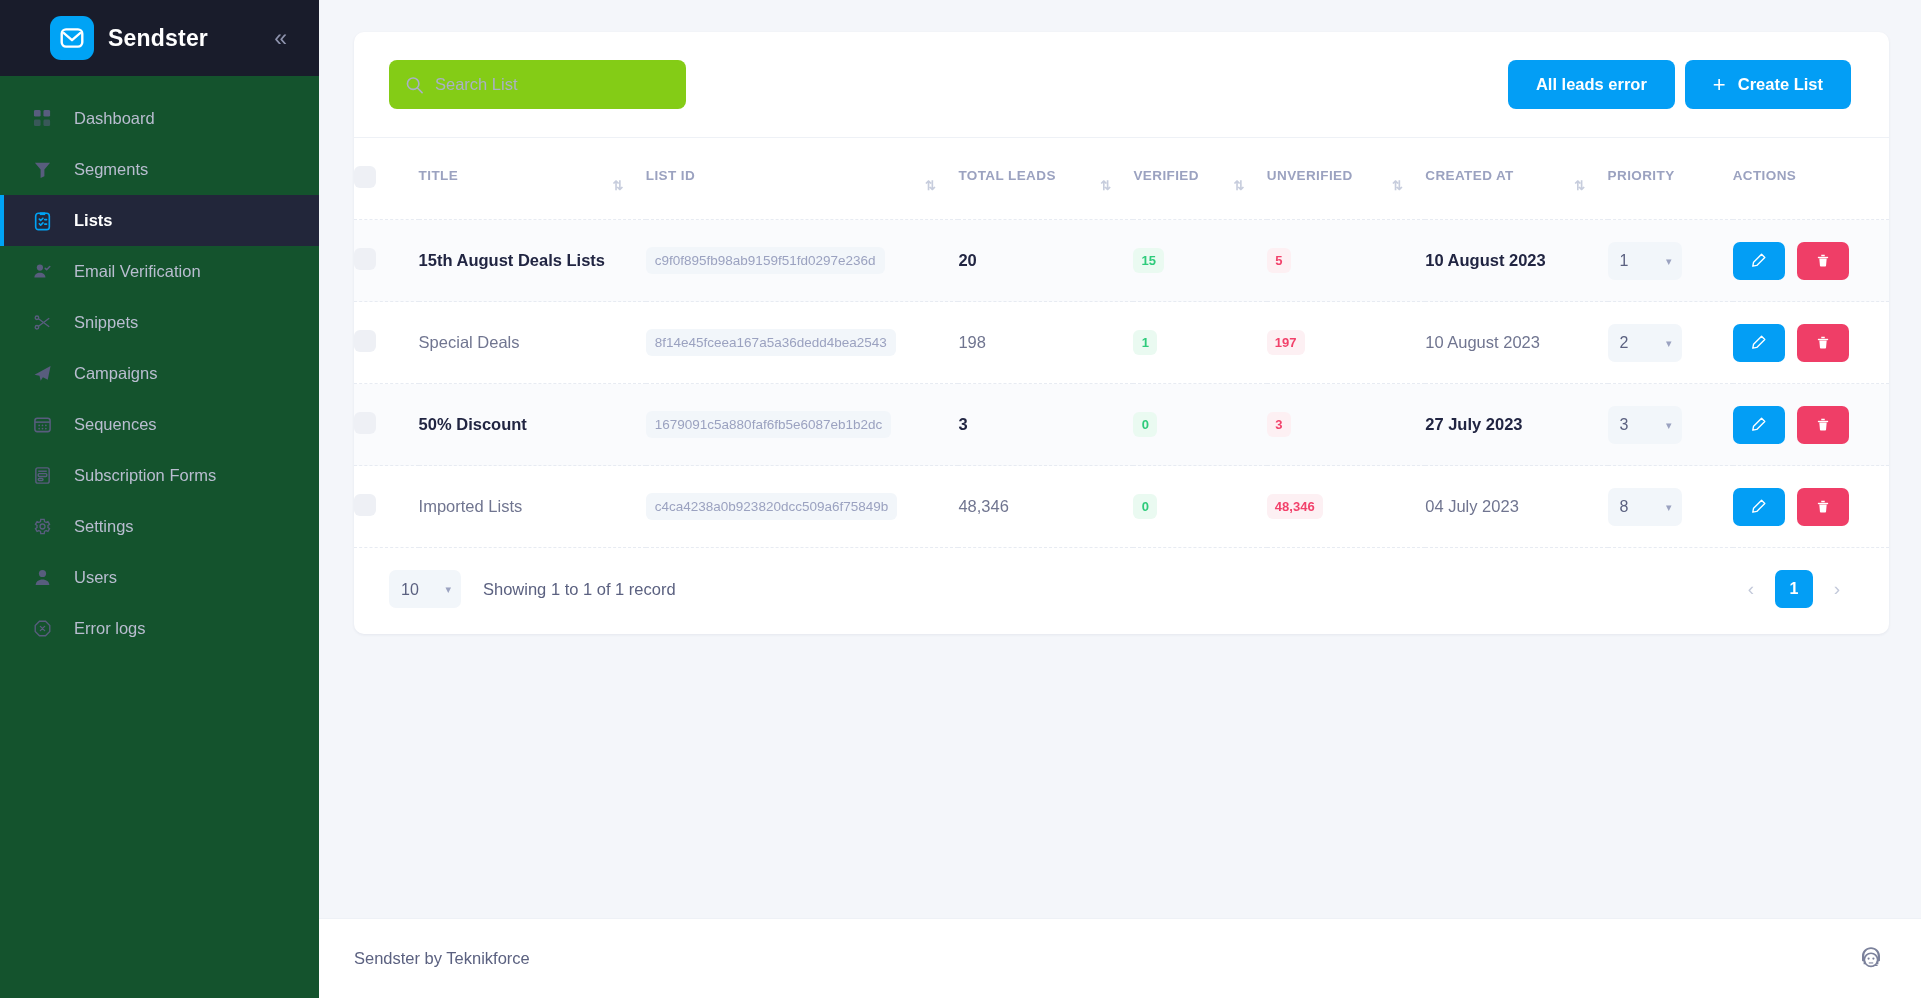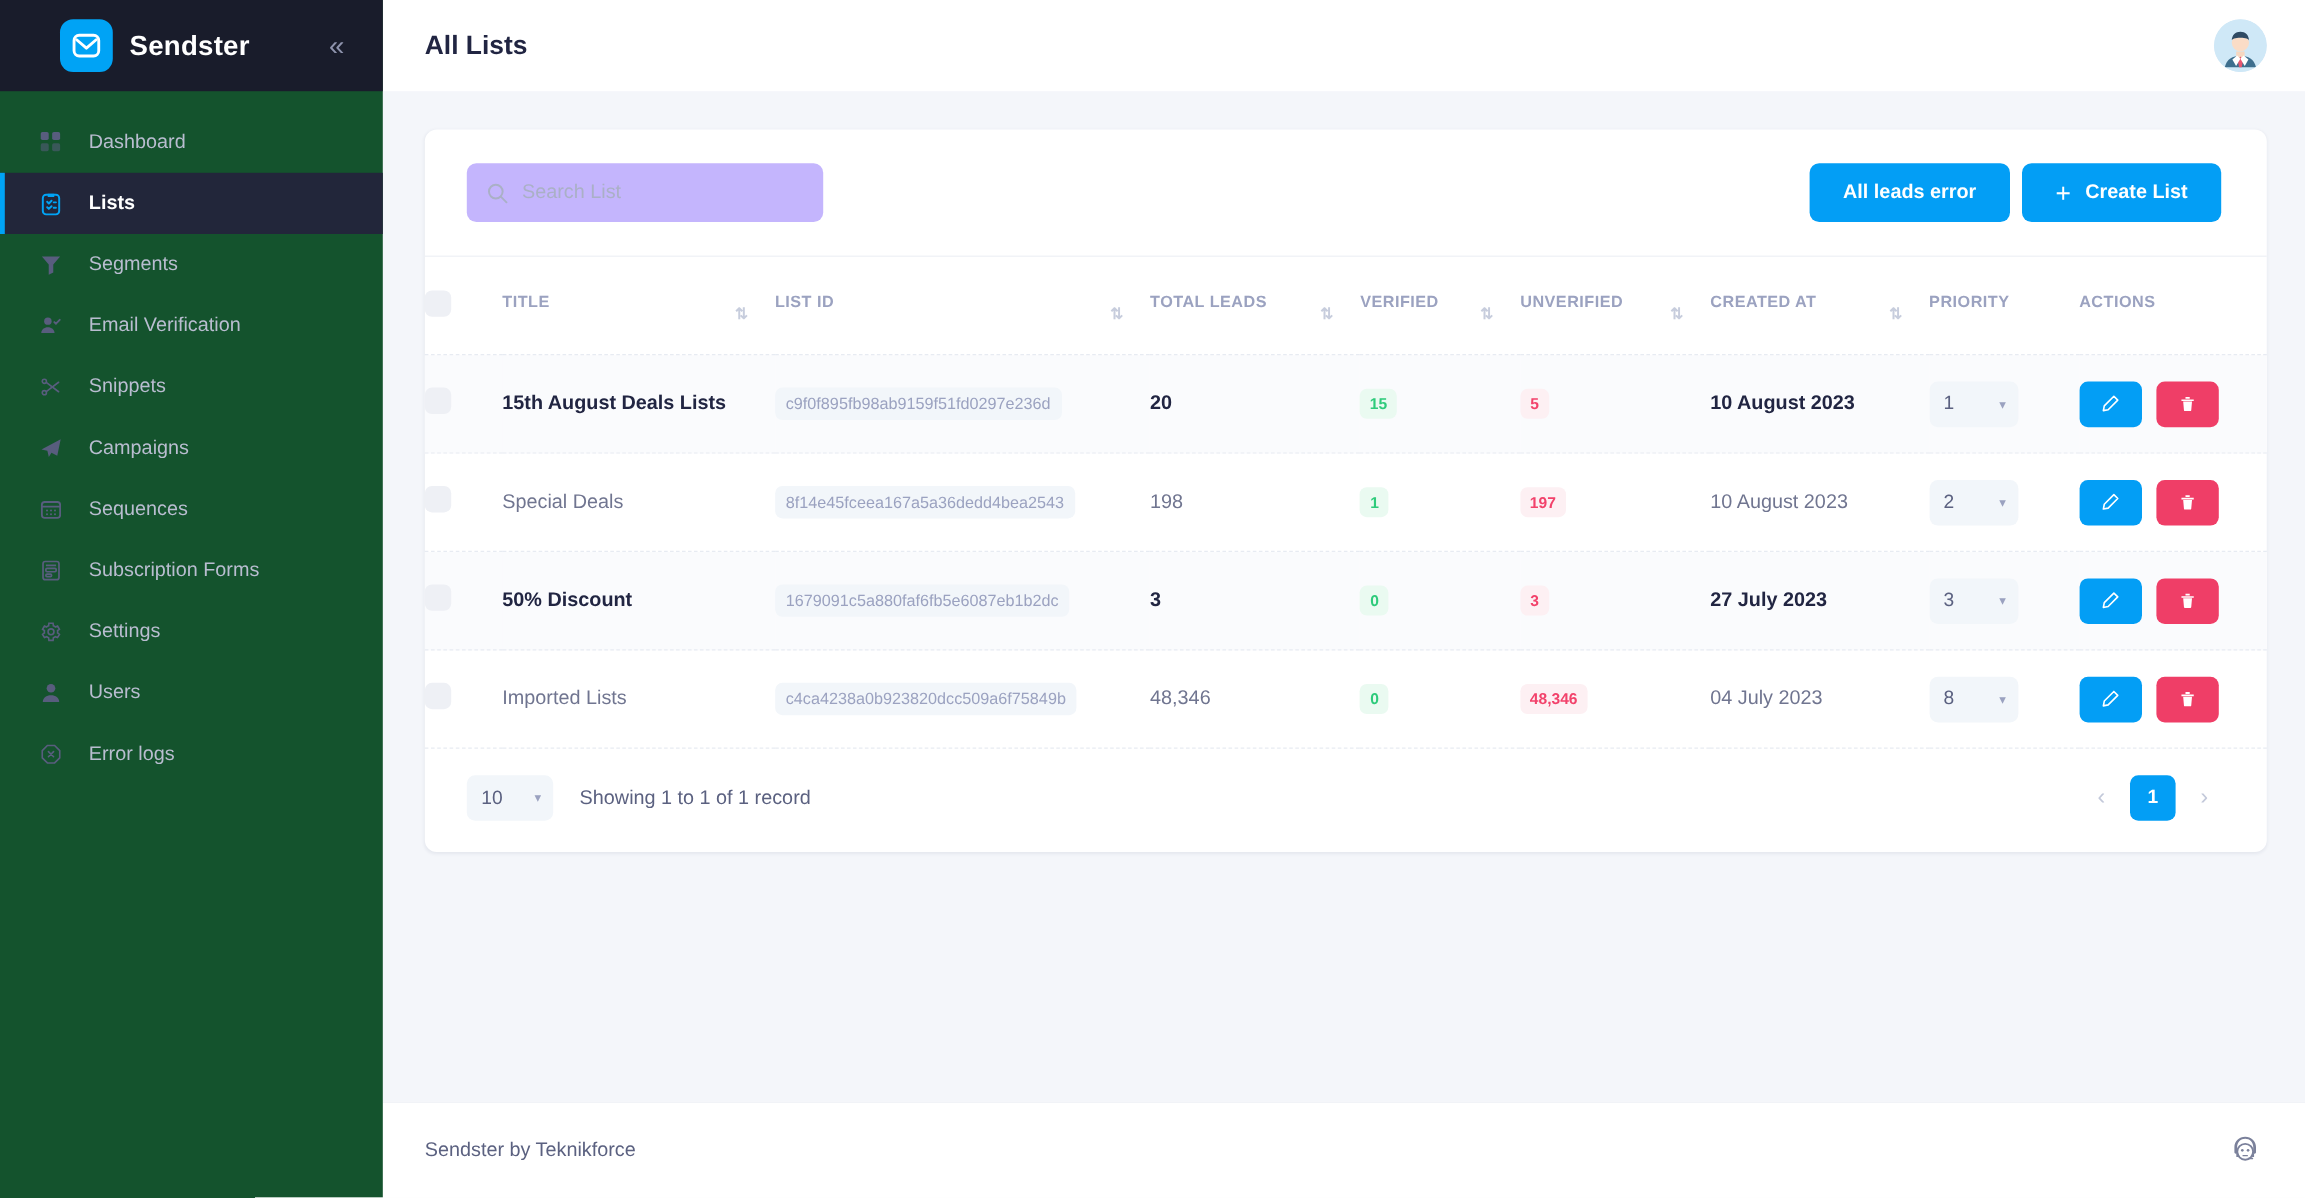--- a/index.html
+++ b/index.html
@@ -144,21 +144,21 @@
   }
   .search-wrap {
     position: relative;
     width: 297px;
   }
   .search-input {
     width: 100%;
     height: 49px;
     border: none;
     border-radius: 8px;
-    background: #c4b5fd;
+    background: #84cc16;
     padding: 0 14px 0 46px;
     font-size: 16.5px;
     color: #555b75;
     font-family: "Liberation Sans", sans-serif;
     outline: none;
   }
   .search-input::placeholder { color: #aab0c6; }
   .search-ico {
     position: absolute;
     left: 16px; top: 50%;
@@ -390,40 +390,40 @@
           <svg width="19" height="19" viewBox="0 0 20 20" fill="currentColor">
             <rect x="1" y="1" width="7" height="7" rx="1.5"></rect>
             <rect x="11" y="1" width="7" height="7" rx="1.5"></rect>
             <rect x="1" y="11" width="7" height="7" rx="1.5" opacity=".55"></rect>
             <rect x="11" y="11" width="7" height="7" rx="1.5" opacity=".55"></rect>
           </svg>
         </span>
         <span class="nav-label">Dashboard</span>
       </div>
 
+      <div class="nav-item">
+        <span class="nav-ico">
+          <svg width="19" height="19" viewBox="0 0 20 20" fill="currentColor">
+            <path d="M2 3h16l-6 7v7l-4 2v-9z"></path>
+          </svg>
+        </span>
+        <span class="nav-label">Segments</span>
+      </div>
+
       <div class="nav-item active">
         <span class="nav-ico">
           <svg width="19" height="20" viewBox="0 0 20 22" fill="none" stroke="currentColor" stroke-width="1.8" stroke-linecap="round" stroke-linejoin="round">
             <rect x="2.5" y="2.5" width="15" height="18" rx="3"></rect>
             <path d="M7 1.5h6v3H7z" fill="currentColor" stroke="none"></path>
             <path d="M6.5 9l1.5 1.5L10.5 8"></path>
             <path d="M6.5 14l1.5 1.5L10.5 13"></path>
             <path d="M12.5 9.5h2M12.5 14.5h2"></path>
           </svg>
         </span>
         <span class="nav-label">Lists</span>
-      </div>
-
-      <div class="nav-item">
-        <span class="nav-ico">
-          <svg width="19" height="19" viewBox="0 0 20 20" fill="currentColor">
-            <path d="M2 3h16l-6 7v7l-4 2v-9z"></path>
-          </svg>
-        </span>
-        <span class="nav-label">Segments</span>
       </div>
 
 
       <div class="nav-item">
         <span class="nav-ico">
           <svg width="19" height="19" viewBox="0 0 22 20" fill="currentColor">
             <circle cx="8" cy="5.5" r="3.6"></circle>
             <path d="M1.6 17c0-3.4 2.9-5.6 6.4-5.6s6.4 2.2 6.4 5.6z"></path>
             <path d="M14.2 6.4l1.6 1.6 3.6-3.8" fill="none" stroke="currentColor" stroke-width="1.8" stroke-linecap="round" stroke-linejoin="round"></path>
           </svg>
@@ -510,35 +510,20 @@
         </span>
         <span class="nav-label">Error logs</span>
       </div>
 
 
     </nav>
   </aside>
 
   <div class="main">
 
-    <header class="topbar">
-      <div class="page-title">All Lists</div>
-      <div class="avatar">
-        <svg width="44" height="44" viewBox="0 0 44 44">
-          <circle cx="22" cy="22" r="22" fill="#cfe8f7"></circle>
-          <path d="M9 40c1.5-6.5 6.5-9.5 13-9.5S33.5 33.5 35 40z" fill="#3e6f8e"></path>
-          <path d="M18.5 27h7v6h-7z" fill="#f6d7c0"></path>
-          <circle cx="22" cy="19.5" r="7.2" fill="#fadcc6"></circle>
-          <path d="M14.8 18c0-5 3.2-7.6 7.2-7.6s7.2 2.6 7.2 7.6c0-1.8-3-2.6-7.2-2.6s-7.2.8-7.2 2.6z" fill="#2f4a63"></path>
-          <path d="M22 31l2.3 3-1.2 6h-2.2l-1.2-6z" fill="#e8566f"></path>
-          <path d="M19.3 30.2L22 33l-3.6 6-3.1-5.5z" fill="#ffffff"></path>
-          <path d="M24.7 30.2L22 33l3.6 6 3.1-5.5z" fill="#ffffff"></path>
-        </svg>
-      </div>
-    </header>
 
     <div class="content-area">
       <section class="card">
 
         <div class="card-toolbar">
           <div class="search-wrap">
             <span class="search-ico">
               <svg width="19" height="19" viewBox="0 0 20 20" fill="none" stroke="currentColor" stroke-width="1.7" stroke-linecap="round">
                 <circle cx="8.6" cy="8.6" r="6"></circle>
                 <path d="M13.2 13.2L18 18"></path>

